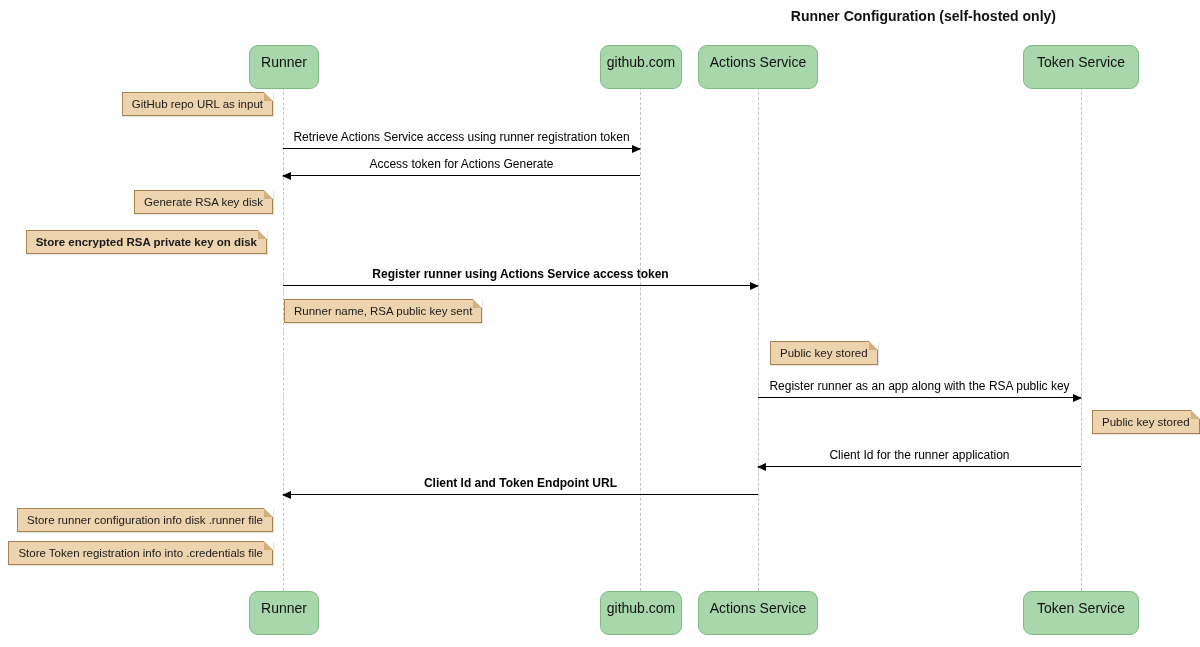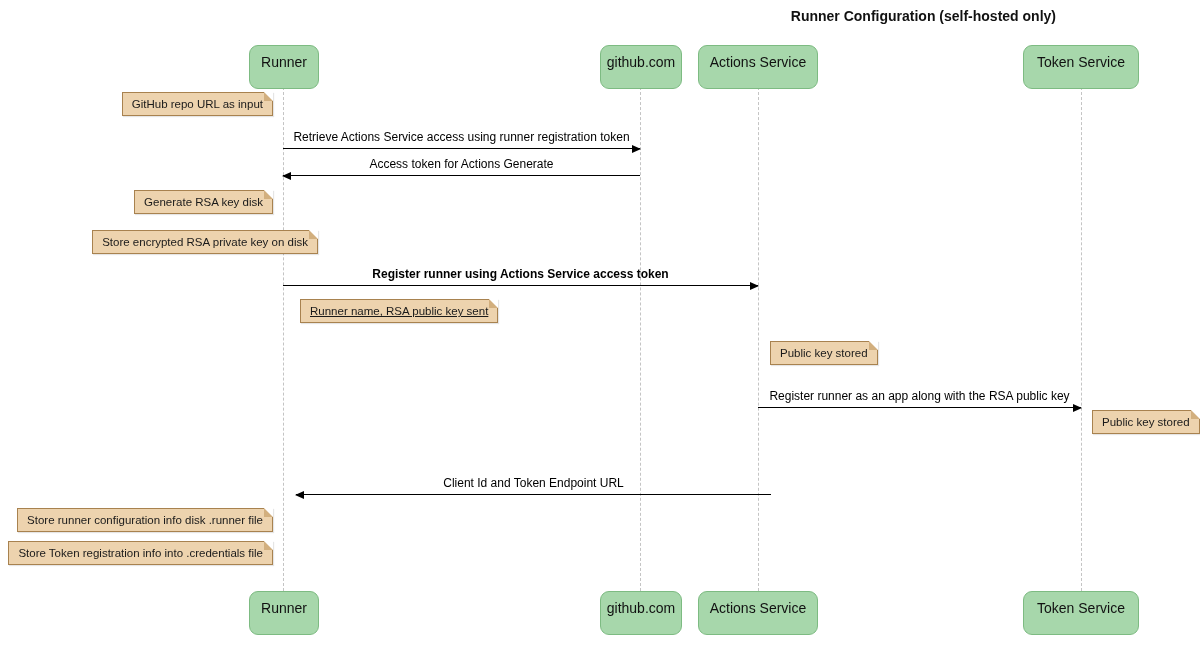--- a/index.html
+++ b/index.html
@@ -84,46 +84,52 @@
     <div class="msg-line">
         <span class="head"></span>
       </div>
   </div>
   <div class="msg arrow-right" style="left:283px;top:267px;width:475px;font-weight:bold;">
     <div class="msg-label">Register runner using Actions Service access token</div>
     <div class="msg-line">
         <span class="head"></span>
       </div>
   </div>
-  <div class="msg arrow-right" style="left:758px;top:379px;width:323px;margin-top:10px;">
+  <div class="msg arrow-right" style="left:758px;top:379px;width:323px;">
     <div class="msg-label">Register runner as an app along with the RSA public key</div>
     <div class="msg-line">
         <span class="head"></span>
       </div>
   </div>
-  <div class="msg arrow-left" style="left:296px;top:476px;width:475px;">
+  <div class="msg arrow-left" style="left:758px;top:448px;width:323px;">
+    <div class="msg-label">Client Id for the runner application</div>
+    <div class="msg-line">
+        <span class="head"></span>
+      </div>
+  </div>
+  <div class="msg arrow-left" style="left:283px;top:476px;width:475px;font-weight:bold;">
     <div class="msg-label">Client Id and Token Endpoint URL</div>
     <div class="msg-line">
         <span class="head"></span>
       </div>
   </div>
 
   <div class="note" style="right:927px;top:92px;">
     <span class="fold"></span>
     <span>GitHub repo URL as input</span>
   </div>
   <div class="note" style="right:927px;top:190px;">
     <span class="fold"></span>
     <span>Generate RSA key disk</span>
   </div>
-  <div class="note" style="right:882px;top:230px;">
+  <div class="note" style="right:933px;top:230px;font-weight:bold;">
     <span class="fold"></span>
     <span>Store encrypted RSA private key on disk</span>
   </div>
-  <div class="note" style="left:300px;top:299px;text-decoration:underline;">
+  <div class="note" style="left:284px;top:299px;">
     <span class="fold"></span>
     <span>Runner name, RSA public key sent</span>
   </div>
   <div class="note" style="left:770px;top:341px;">
     <span class="fold"></span>
     <span>Public key stored</span>
   </div>
   <div class="note" style="left:1092px;top:410px;">
     <span class="fold"></span>
     <span>Public key stored</span>

